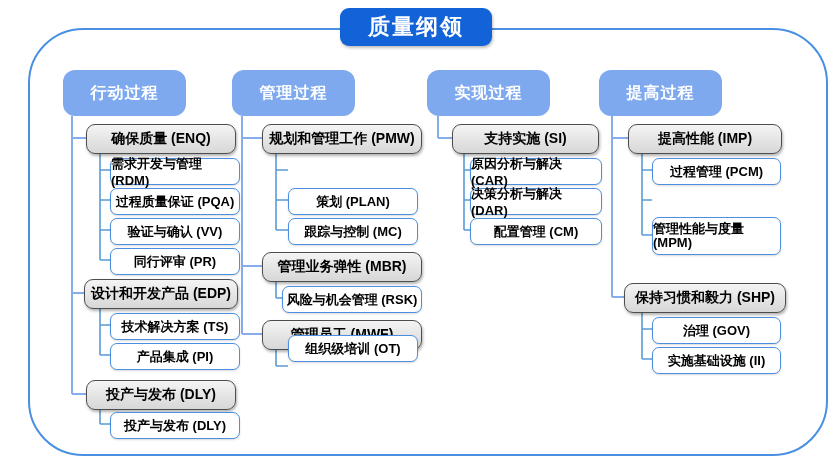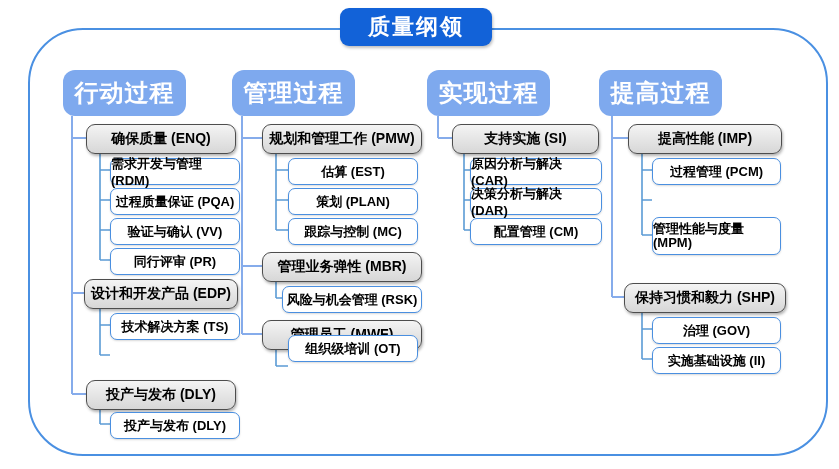--- a/index.html
+++ b/index.html
@@ -14,21 +14,21 @@
   }
   .connectors{position:absolute;left:0;top:0;width:839px;height:469px;}
   .title{
     position:absolute;left:340px;top:8px;width:152px;height:38px;
     background:#1262d8;border-radius:9px;color:#ffffff;font-size:22px;font-weight:bold;
     display:flex;align-items:center;justify-content:center;letter-spacing:2px;
     box-shadow:1px 2px 3px rgba(0,0,0,.25);z-index:3;
   }
   .hdr{
     position:absolute;width:123px;height:46px;top:70px;
-    background:#7ea9ee;border-radius:12px;color:#ffffff;font-size:24px;font-weight:bold;
+    background:#7ea9ee;border-radius:12px;color:#ffffff;font-size:16px;font-weight:bold;
     display:flex;align-items:center;justify-content:center;letter-spacing:1px;z-index:2;
   }
   .grp{
     position:absolute;height:28px;
     background:linear-gradient(#f4f4f4,#d7d7d7);border:1.5px solid #4d4d4d;border-radius:9px;
     color:#000;font-size:14px;font-weight:bold;
     display:flex;align-items:center;justify-content:center;
     box-shadow:1px 2px 3px rgba(0,0,0,.3);z-index:2;white-space:nowrap;text-align:center;
   }
   .itm{
@@ -74,25 +74,25 @@
   <div class="hdr" style="left:427px">实现过程</div>
   <div class="hdr" style="left:599px">提高过程</div>
 
   <div class="grp" style="left:86px;top:124px;width:148px">确保质量 (ENQ)</div>
   <div class="itm" style="left:110px;top:158px;width:128px">需求开发与管理 (RDM)</div>
   <div class="itm" style="left:110px;top:188px;width:128px">过程质量保证 (PQA)</div>
   <div class="itm" style="left:110px;top:218px;width:128px">验证与确认 (VV)</div>
   <div class="itm" style="left:110px;top:248px;width:128px">同行评审 (PR)</div>
   <div class="grp" style="left:84px;top:279px;width:152px">设计和开发产品 (EDP)</div>
   <div class="itm" style="left:110px;top:313px;width:128px">技术解决方案 (TS)</div>
+  <div class="itm" style="left:110px;top:343px;width:128px">产品集成 (PI)</div>
   <div class="grp" style="left:86px;top:380px;width:148px">投产与发布 (DLY)</div>
   <div class="itm" style="left:110px;top:412px;width:128px">投产与发布 (DLY)</div>
 
   <div class="grp" style="left:262px;top:124px;width:158px">规划和管理工作 (PMW)</div>
-  <div class="itm" style="left:288px;top:158px;width:128px">估算 (EST)</div>
   <div class="itm" style="left:288px;top:218px;width:128px">跟踪与控制 (MC)</div>
   <div class="itm" style="left:288px;top:188px;width:128px">策划 (PLAN)</div>
   <div class="grp" style="left:262px;top:252px;width:158px">管理业务弹性 (MBR)</div>
   <div class="itm" style="left:282px;top:286px;width:138px">风险与机会管理 (RSK)</div>
   <div class="grp" style="left:262px;top:320px;width:158px">管理员工 (MWF)</div>
   <div class="itm" style="left:288px;top:335px;width:128px">组织级培训 (OT)</div>
 
   <div class="grp" style="left:452px;top:124px;width:145px">支持实施 (SI)</div>
   <div class="itm" style="left:470px;top:158px;width:130px">原因分析与解决 (CAR)</div>
   <div class="itm" style="left:470px;top:188px;width:130px">决策分析与解决 (DAR)</div>

